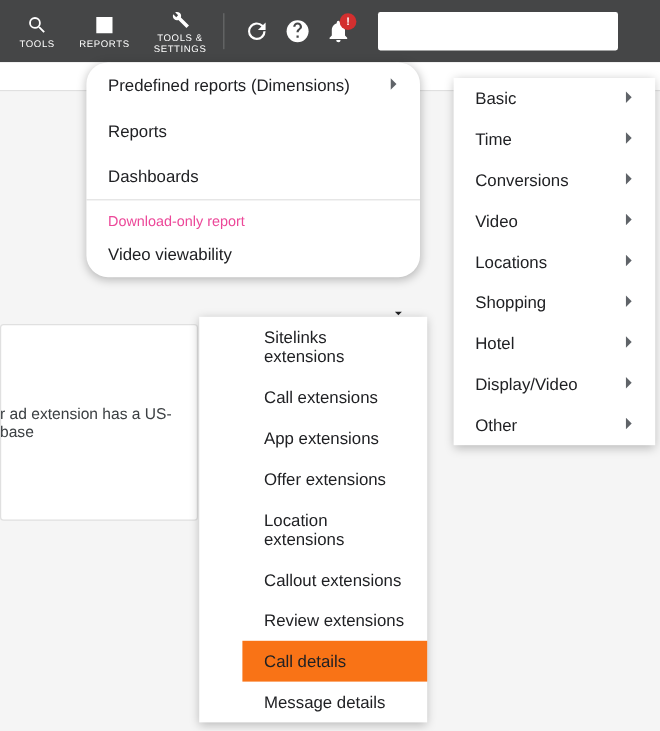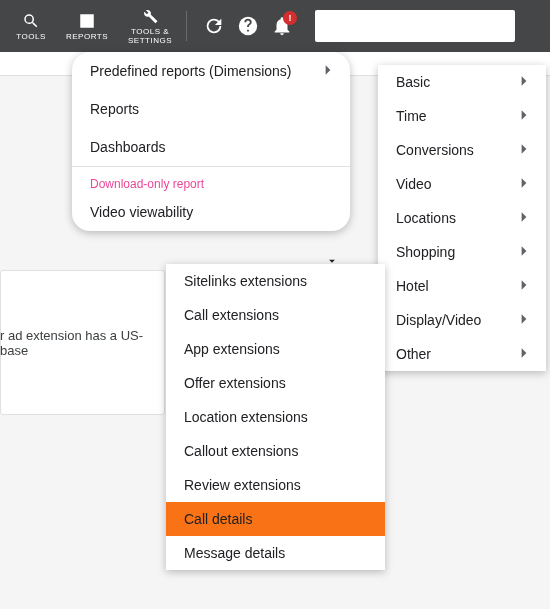--- a/index.html
+++ b/index.html
@@ -75,21 +75,21 @@
     bottom: 0;
     background: #f5f5f5;
   }
   .bg-row1 { background: #fff; height: 24px; width: 100%; border-bottom: 1px solid #e0e0e0; }
   .bg-card {
     position: absolute;
     left: 0;
     top: 218px;
     background: #fff;
     width: 165px;
-    height: 145px;
+    height: 164px;
     border: 1px solid #e0e0e0;
     border-radius: 3px;
     font-size: 13px;
     color: #3c4043;
     padding: 14px 8px 14px 0;
     display: flex;
     align-items: center;
   }
   .bg-card span { margin-left: -1px; }
   .chevron-down {
@@ -142,21 +142,22 @@
     right: 4px;
     top: 65px;
     width: 168px;
   }
   .menu-cats .menu-item { padding: 9px 18px; }
 
   
   .menu-ext {
     left: 166px;
     top: 264px;
-    width: 219px;
+    width: 190px;
+    padding-left: 36px;
   }
   .menu-ext .menu-item { padding: 9px 18px; }
 </style>
 </head>
 <body>
 
 <div class="toolbar">
   <div class="tb-item">
     <svg class="icon" width="18" height="18" viewBox="0 0 24 24">
         <path d="M15.5 14h-.79l-.28-.27A6.471 6.471 0 0016 9.5 6.5 6.5 0 109.5 16a6.471 6.471 0 004.23-1.57l.27.28v.79l5 4.99L20.49 19l-4.99-5zM9.5 14A4.5 4.5 0 1114 9.5 4.5 4.5 0 019.5 14z"></path>

